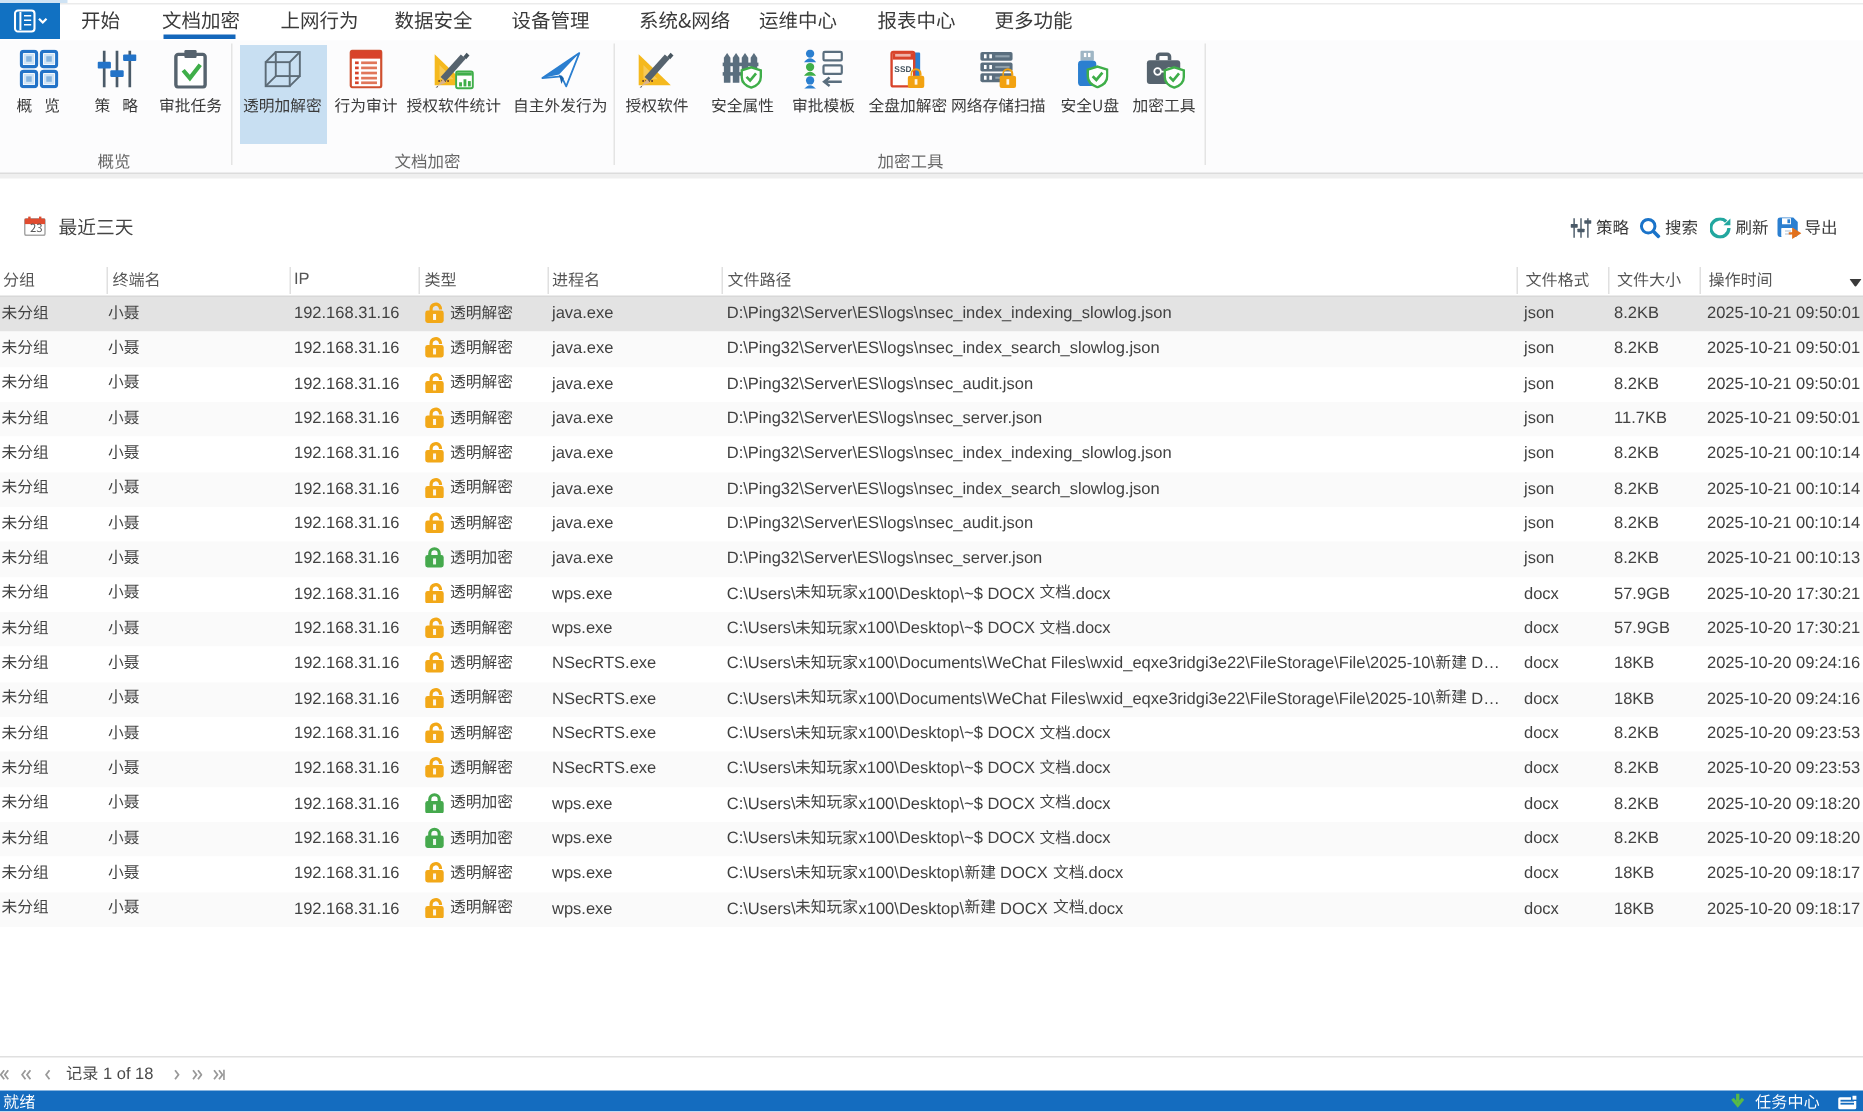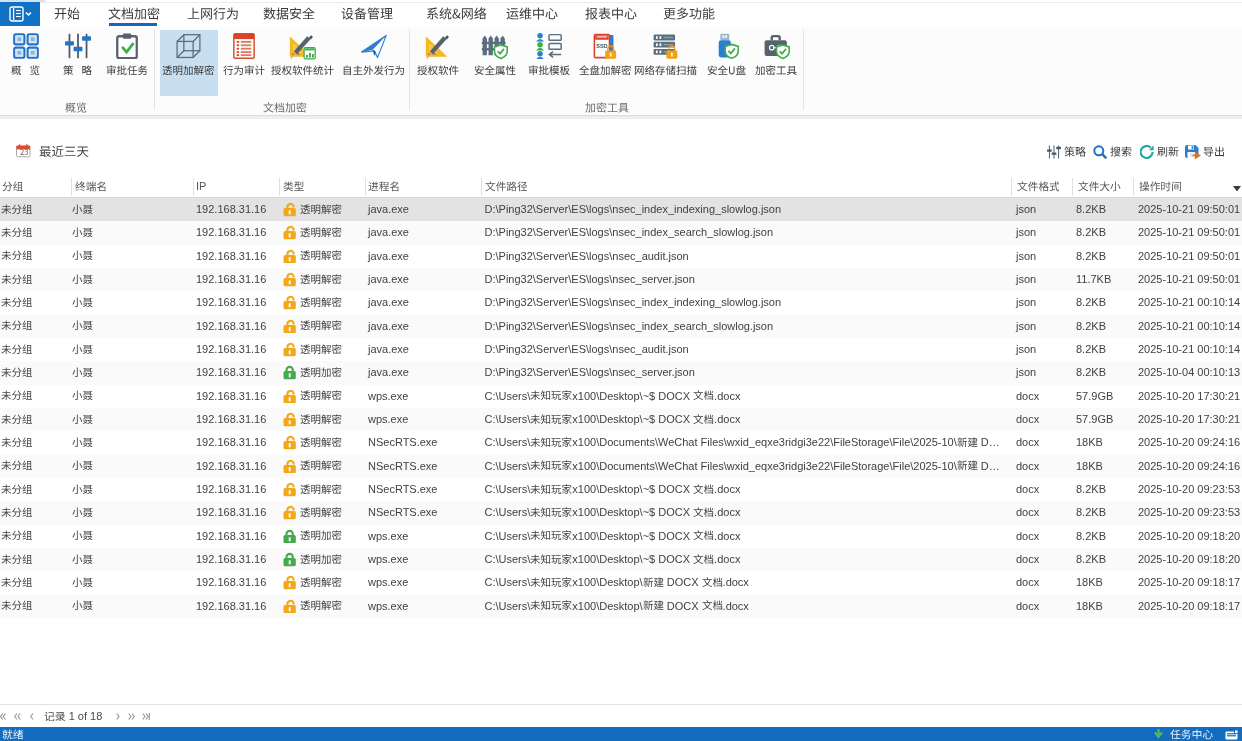--- a/index.html
+++ b/index.html
@@ -860,21 +860,21 @@
             <use href="#g40" x="0"></use>
             <use href="#g41" x="1000"></use>
             <use href="#g4" x="2000"></use>
             <use href="#g5" x="3000"></use>
           </g>
         </svg></div>
       <div class="cell" style="left:368px">java.exe</div>
       <div class="cell" style="left:484.5px">D:\Ping32\Server\ES\logs\nsec_server.json</div>
       <div class="cell" style="left:1016px">json</div>
       <div class="cell" style="left:1076px">8.2KB</div>
-      <div class="cell" style="left:1138px">2025-10-04 00:10:13</div>
+      <div class="cell" style="left:1138px">2025-10-21 00:10:13</div>
     </div>
     <div class="row" style="top:384.64px;background:#fff">
       <div class="cell" style="left:0.5px"><svg width="31.5" height="10.5" viewBox="0 -880 3000 1000" style="fill:#414141;">
           <g transform="scale(1,-1)">
             <use href="#g95" x="0"></use>
             <use href="#g76" x="1000"></use>
             <use href="#g77" x="2000"></use>
           </g>
         </svg></div>
       <div class="cell" style="left:72px"><svg width="21.0" height="10.5" viewBox="0 -880 2000 1000" style="fill:#414141;">

